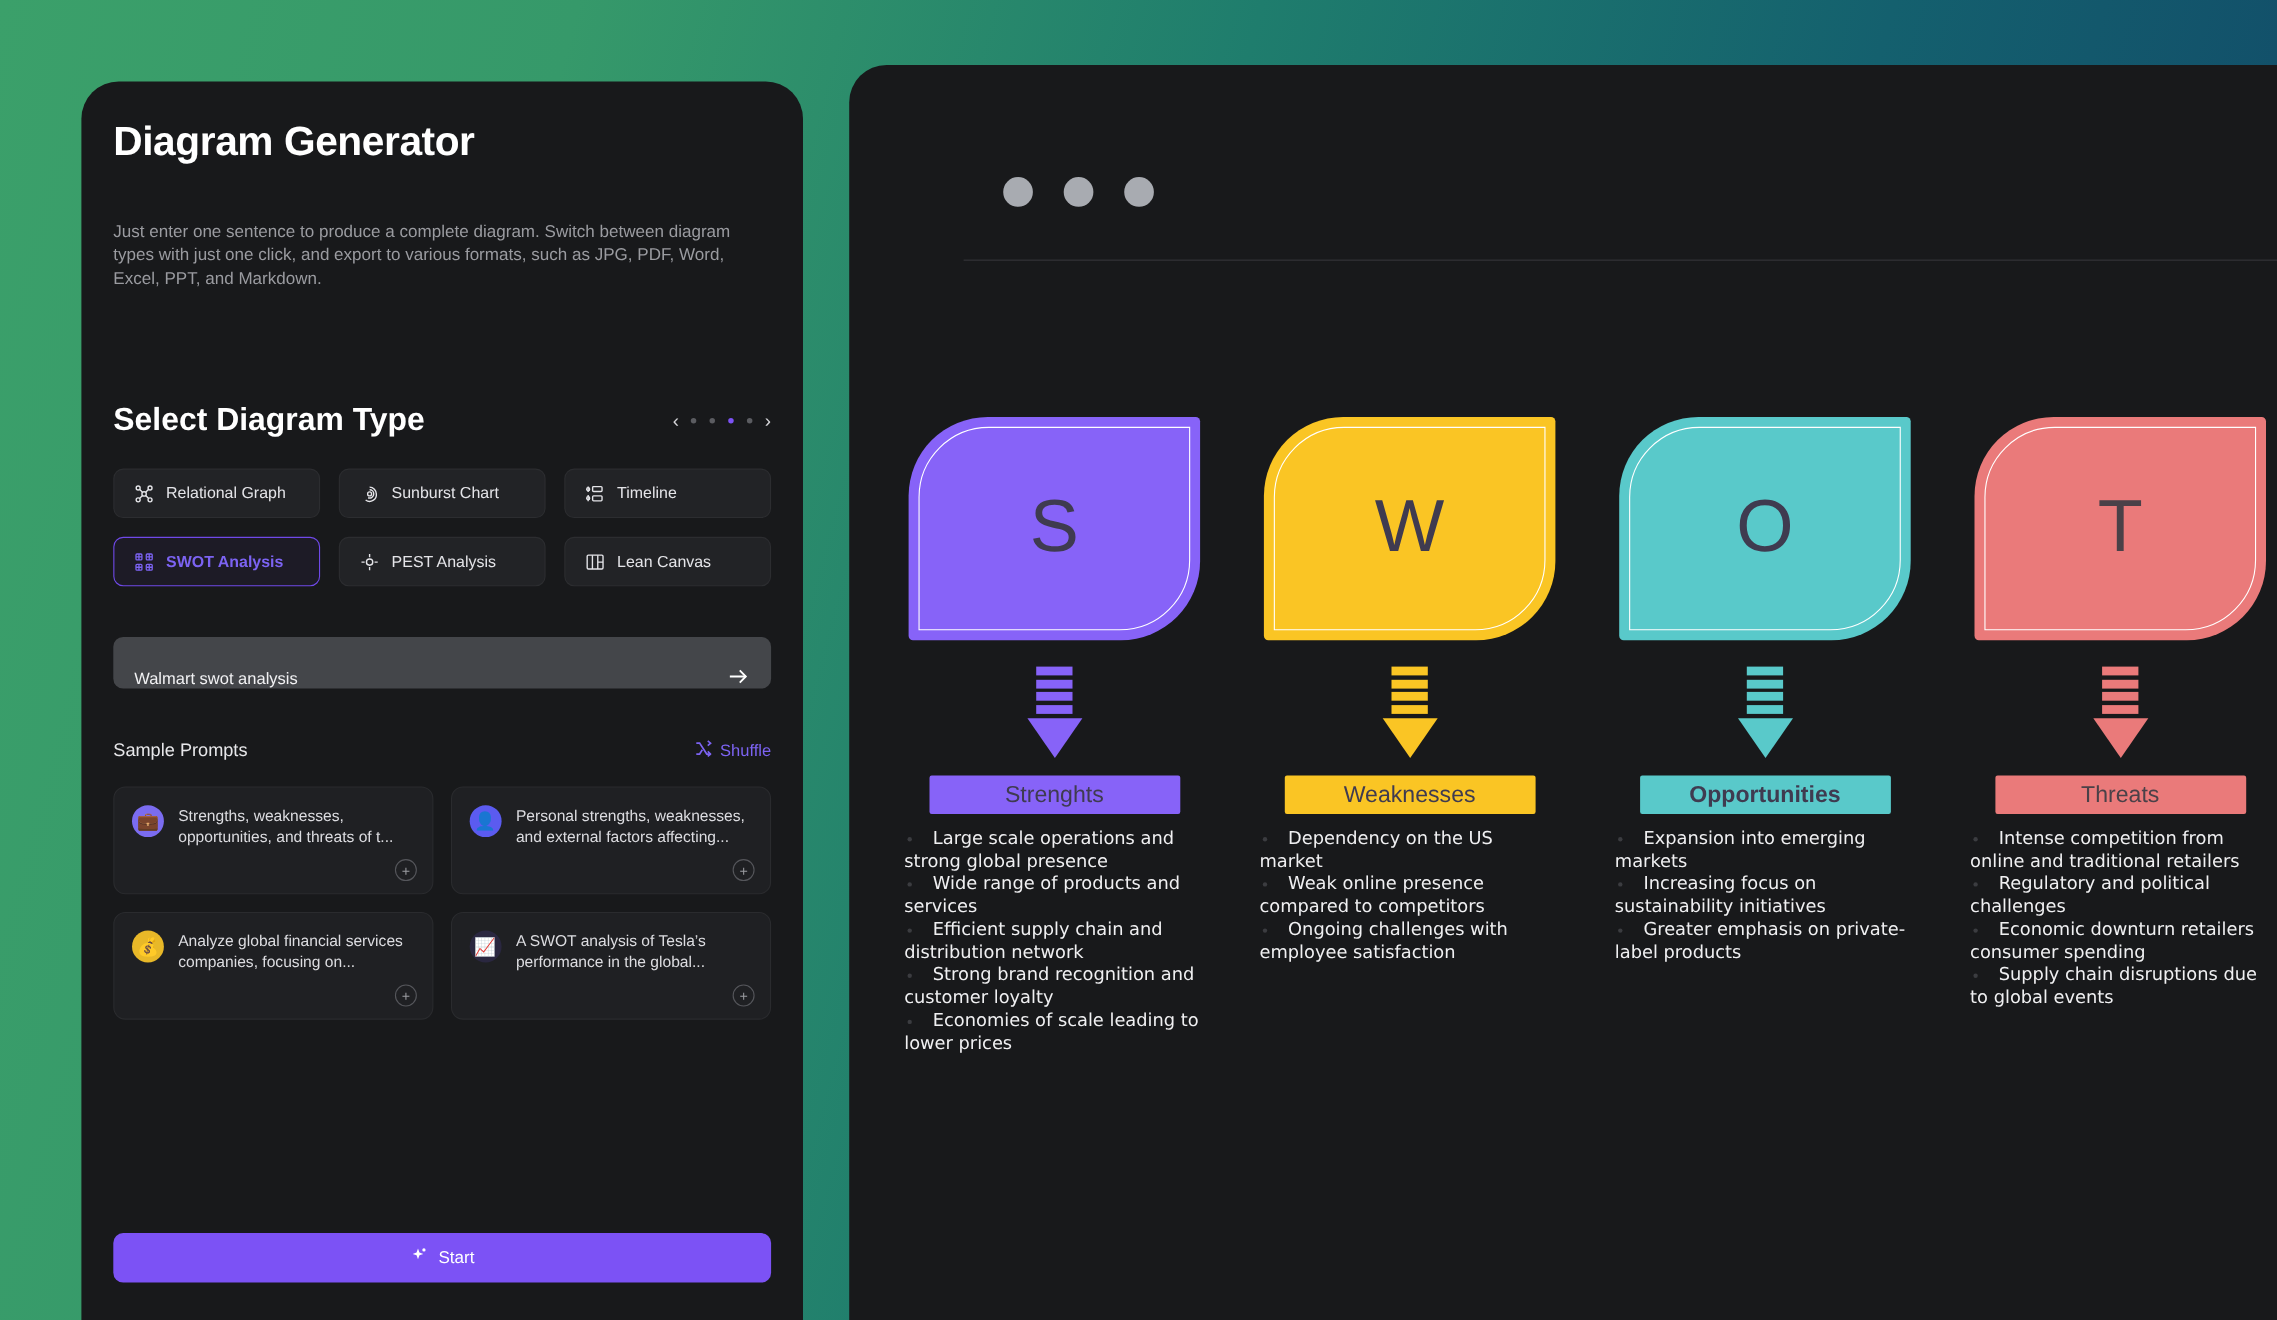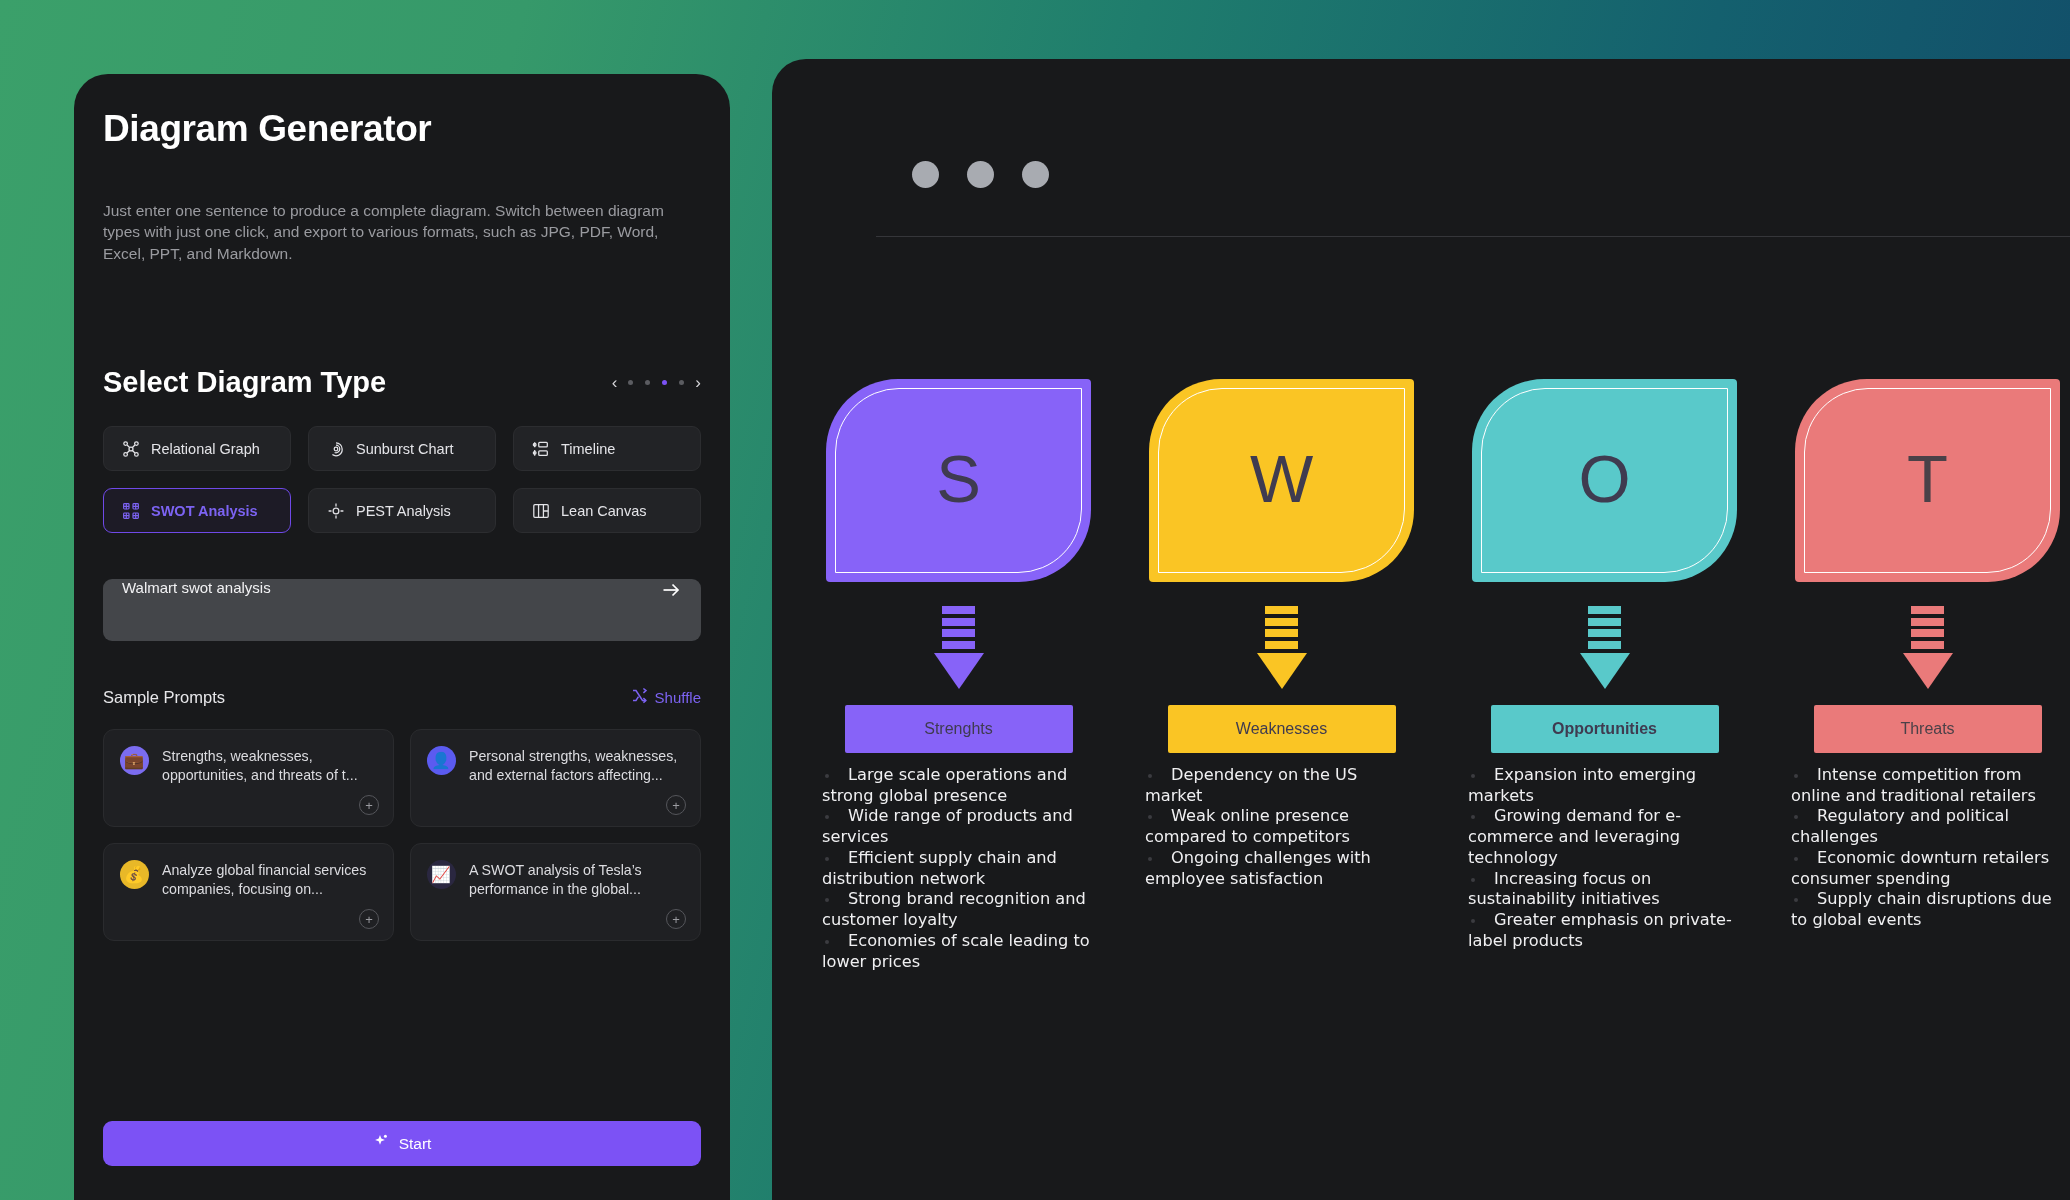--- a/index.html
+++ b/index.html
@@ -73,24 +73,24 @@
   .type-btn.active {
     border: 1px solid #6f49e8;
     color: #7c63f2;
     background: #1d1b26;
     font-weight: bold;
   }
   .type-btn .ticon { width: 18px; height: 18px; flex: 0 0 18px; display: block; }
 
   #prompt-input-wrap {
     margin-top: 46px;
-    height: 62px;
+    height: 47px;
     background: #44464a;
     border-radius: 9px;
-    display: flex; align-items: flex-start;
+    display: flex; align-items: flex-end;
     padding: 0 19px;
   }
   #prompt-input {
     flex: 1;
     background: transparent; border: none; outline: none;
     color: #f2f2f4; font-size: 15px;
     font-family: "Liberation Sans", sans-serif;
   }
   #prompt-submit { display: flex; align-items: center; }
 
@@ -211,23 +211,23 @@
     width: 0; height: 0;
     border-left: 25px solid transparent;
     border-right: 25px solid transparent;
     border-top-style: solid;
     border-top-width: 36px;
     margin-top: 1px;
   }
 
   .swot-label {
     margin: 16px auto 0 auto;
-    width: 228px; height: 48px;
+    width: 228px; height: 35px;
     display: flex; align-items: center; justify-content: center;
-    font-size: 16px; color: #3f3b50;
+    font-size: 21px; color: #3f3b50;
     border-radius: 2px;
   }
 
   .bullets {
     margin-top: 12px;
     padding: 0 6px;
   }
   .bullet {
     color: #f0f0f2;
     font-size: 16.2px;
@@ -450,21 +450,20 @@
         <div class="arrow-wrap">
           <div class="arrow-seg" style="background:#59c9ca"></div>
           <div class="arrow-seg" style="background:#59c9ca"></div>
           <div class="arrow-seg" style="background:#59c9ca"></div>
           <div class="arrow-seg" style="background:#59c9ca"></div>
           <div class="arrow-head" style="border-top-color:#59c9ca"></div>
         </div>
         <div class="swot-label" style="background: rgb(89, 201, 202); color: rgb(63, 59, 80); font-weight: bold;">Opportunities</div>
         <div class="bullets">
           <div class="bullet">Expansion into emerging markets</div>
-          <div class="bullet">Growing demand for e-commerce and leveraging technology</div>
           <div class="bullet">Increasing focus on sustainability initiatives</div>
           <div class="bullet">Greater emphasis on private-label products</div>
         </div>
       </div>
       <div class="swot-col">
         <div class="leaf" style="background: rgb(234, 122, 122);">
           <div class="leaf-inner"></div>
           <div class="leaf-letter" style="color:#4a4148">T</div>
         </div>
         <div class="arrow-wrap">

